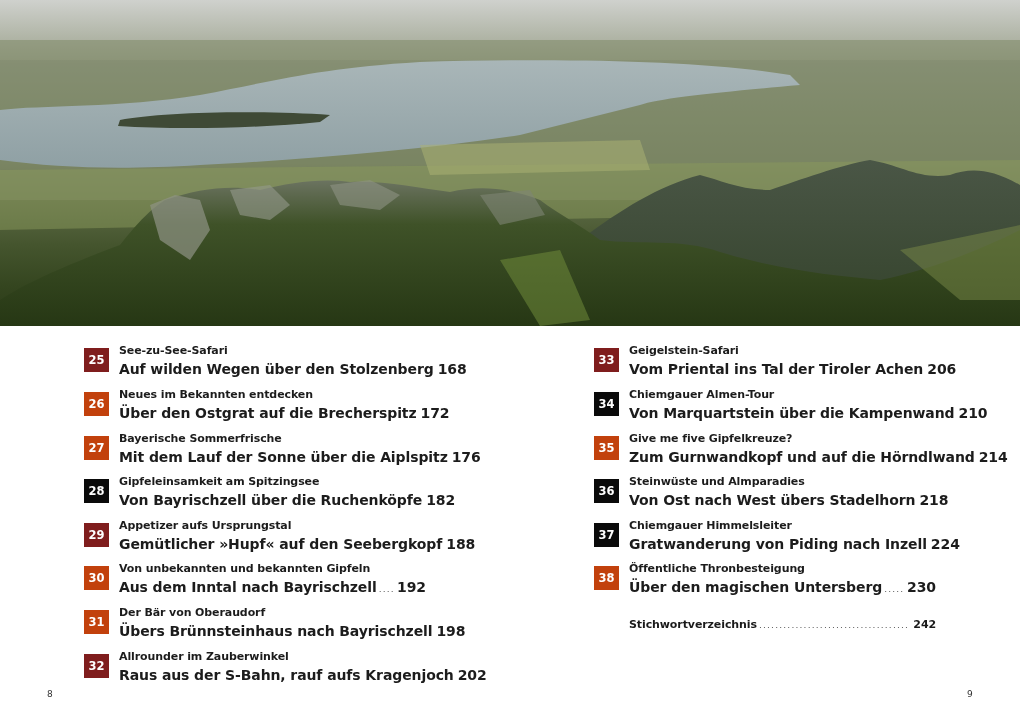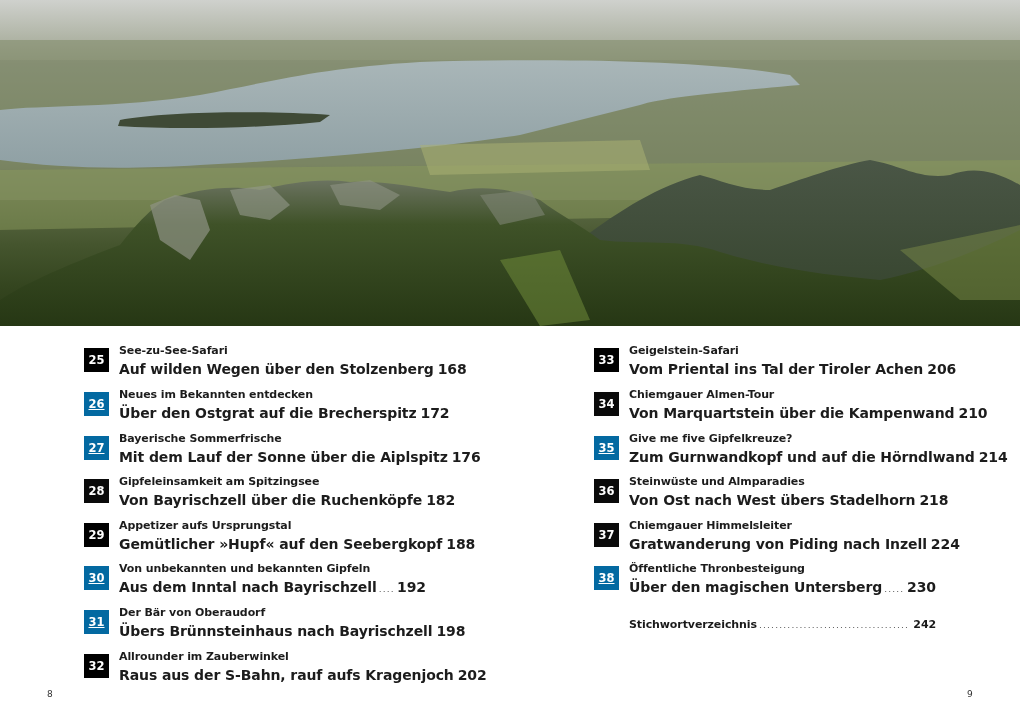--- a/index.html
+++ b/index.html
@@ -15,22 +15,22 @@
   .toc-col { position: absolute; top: 0; }
   .toc-left { left: 84px; width: 342px; }
   .toc-right { left: 594px; width: 342px; }
 
   .entry { position: absolute; left: 0; width: 342px; height: 40px; }
   .badge {
     position: absolute; left: 0; top: 4px; width: 25px; height: 24px;
     color: #fff; font-weight: bold; font-size: 11.5px; line-height: 24px; text-align: center;
     font-family: "DejaVu Sans", sans-serif;
   }
-  .badge.blue { background: #000000; }
-  .badge.red { background: #0369a1; text-decoration: underline; }
+  .badge.blue { background: #7f1d1d; }
+  .badge.red { background: #c2410c; }
   .badge.black { background: #0a0a0a; }
 
   .title {
     position: absolute; left: 35px; top: 0; font-size: 11px; font-weight: bold; color: #1c1c1c;
     white-space: nowrap; letter-spacing: -0.1px;
   }
   .subline {
     position: absolute; left: 35px; top: 17px; width: 307px; height: 16px;
     display: flex; align-items: baseline; font-size: 14px; font-weight: bold; color: #1c1c1c;
     white-space: nowrap; letter-spacing: -0.1px;

